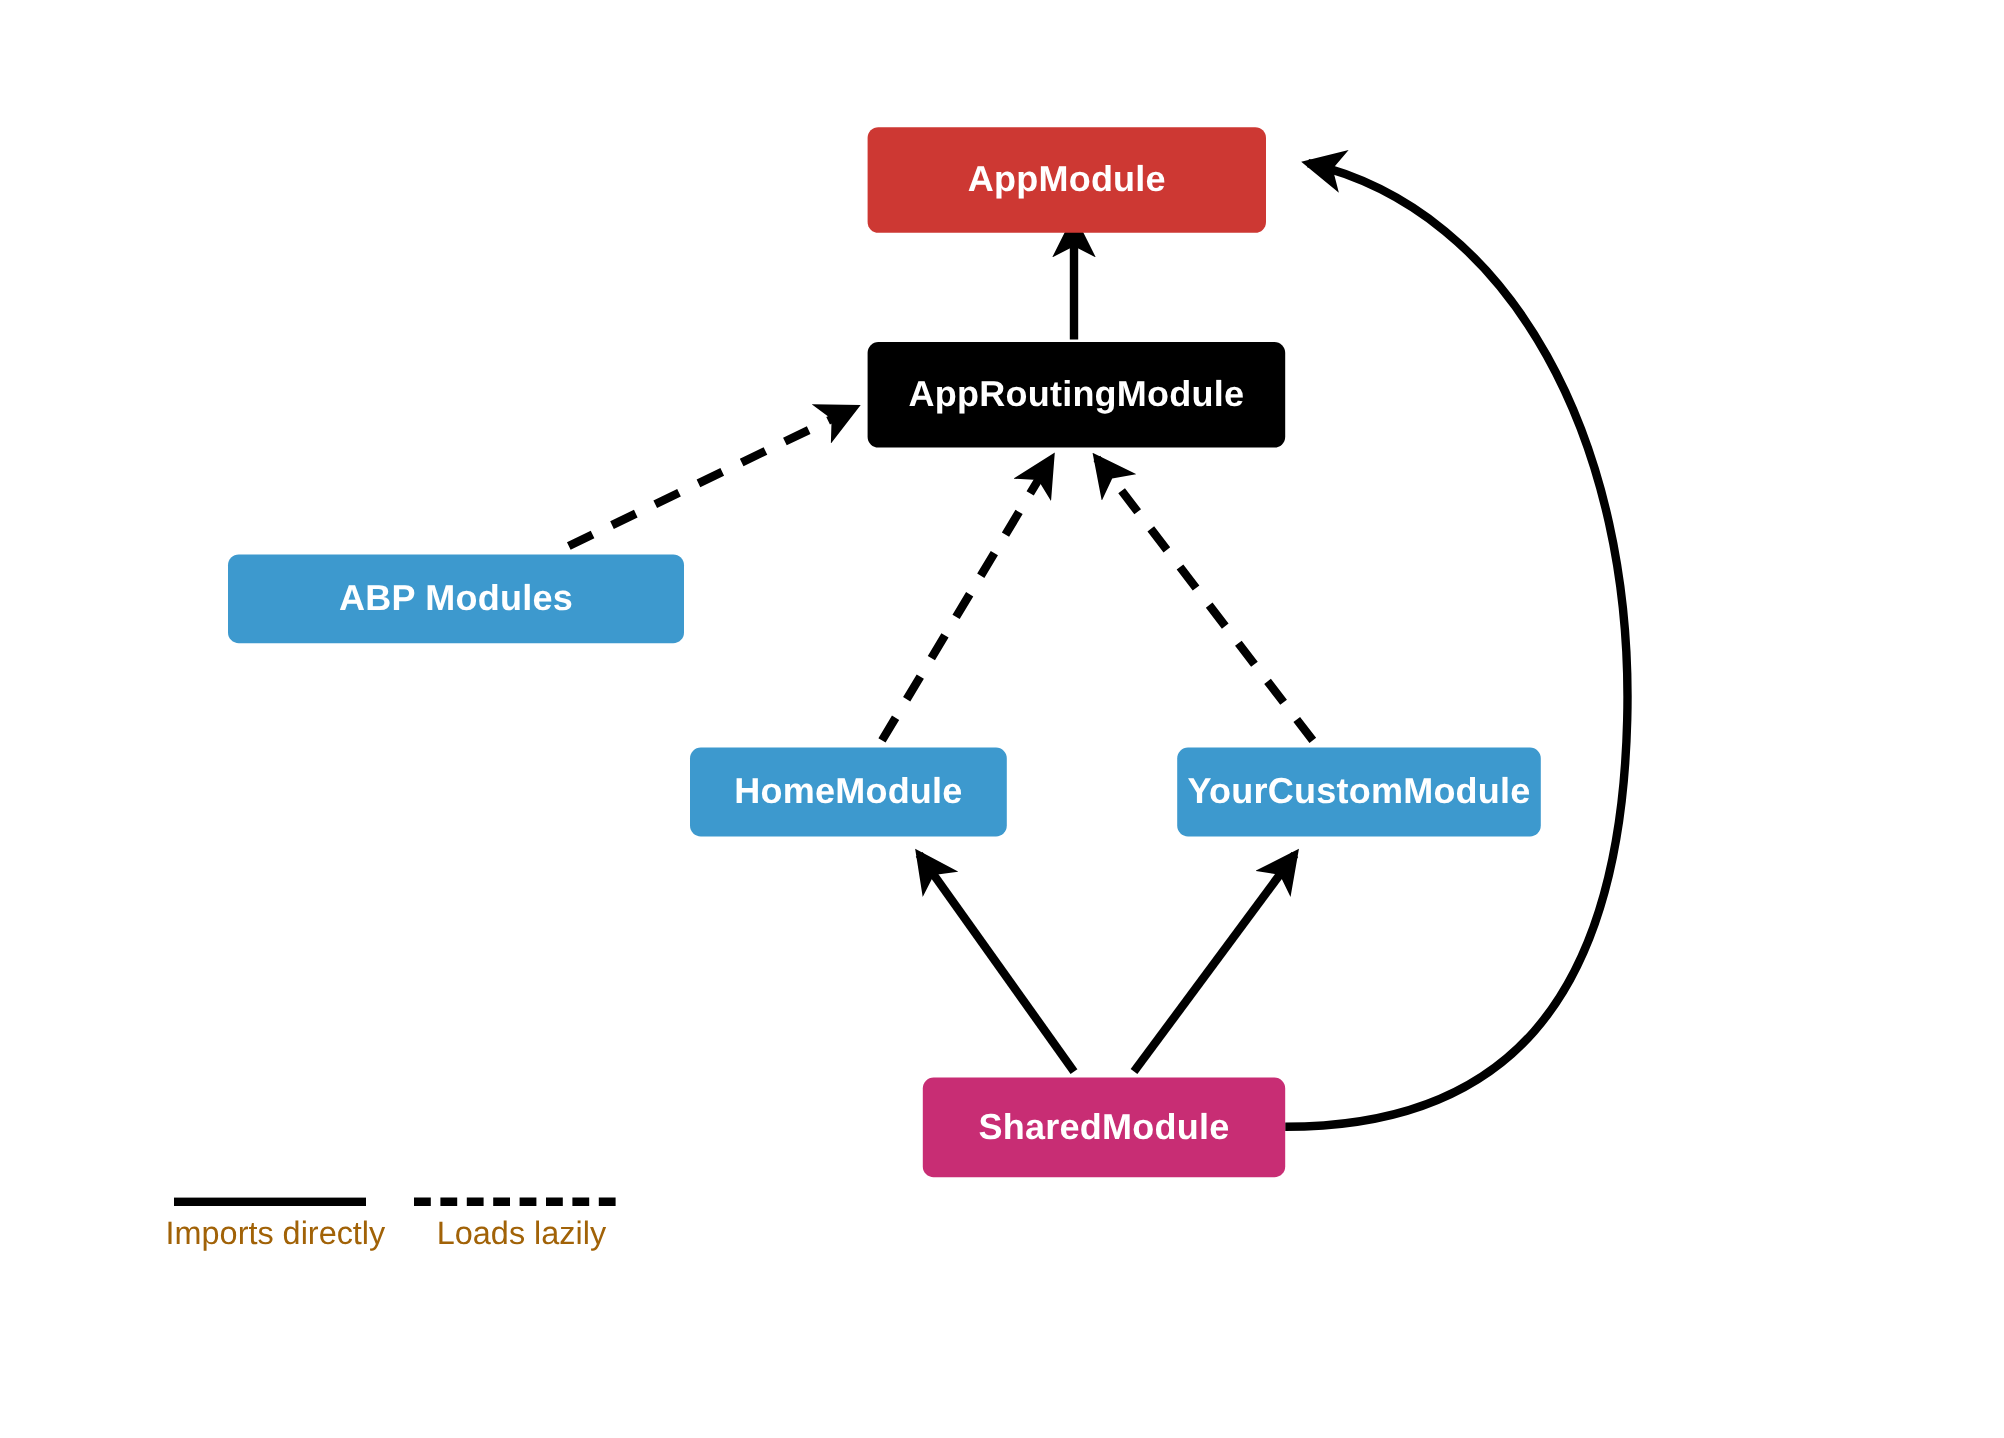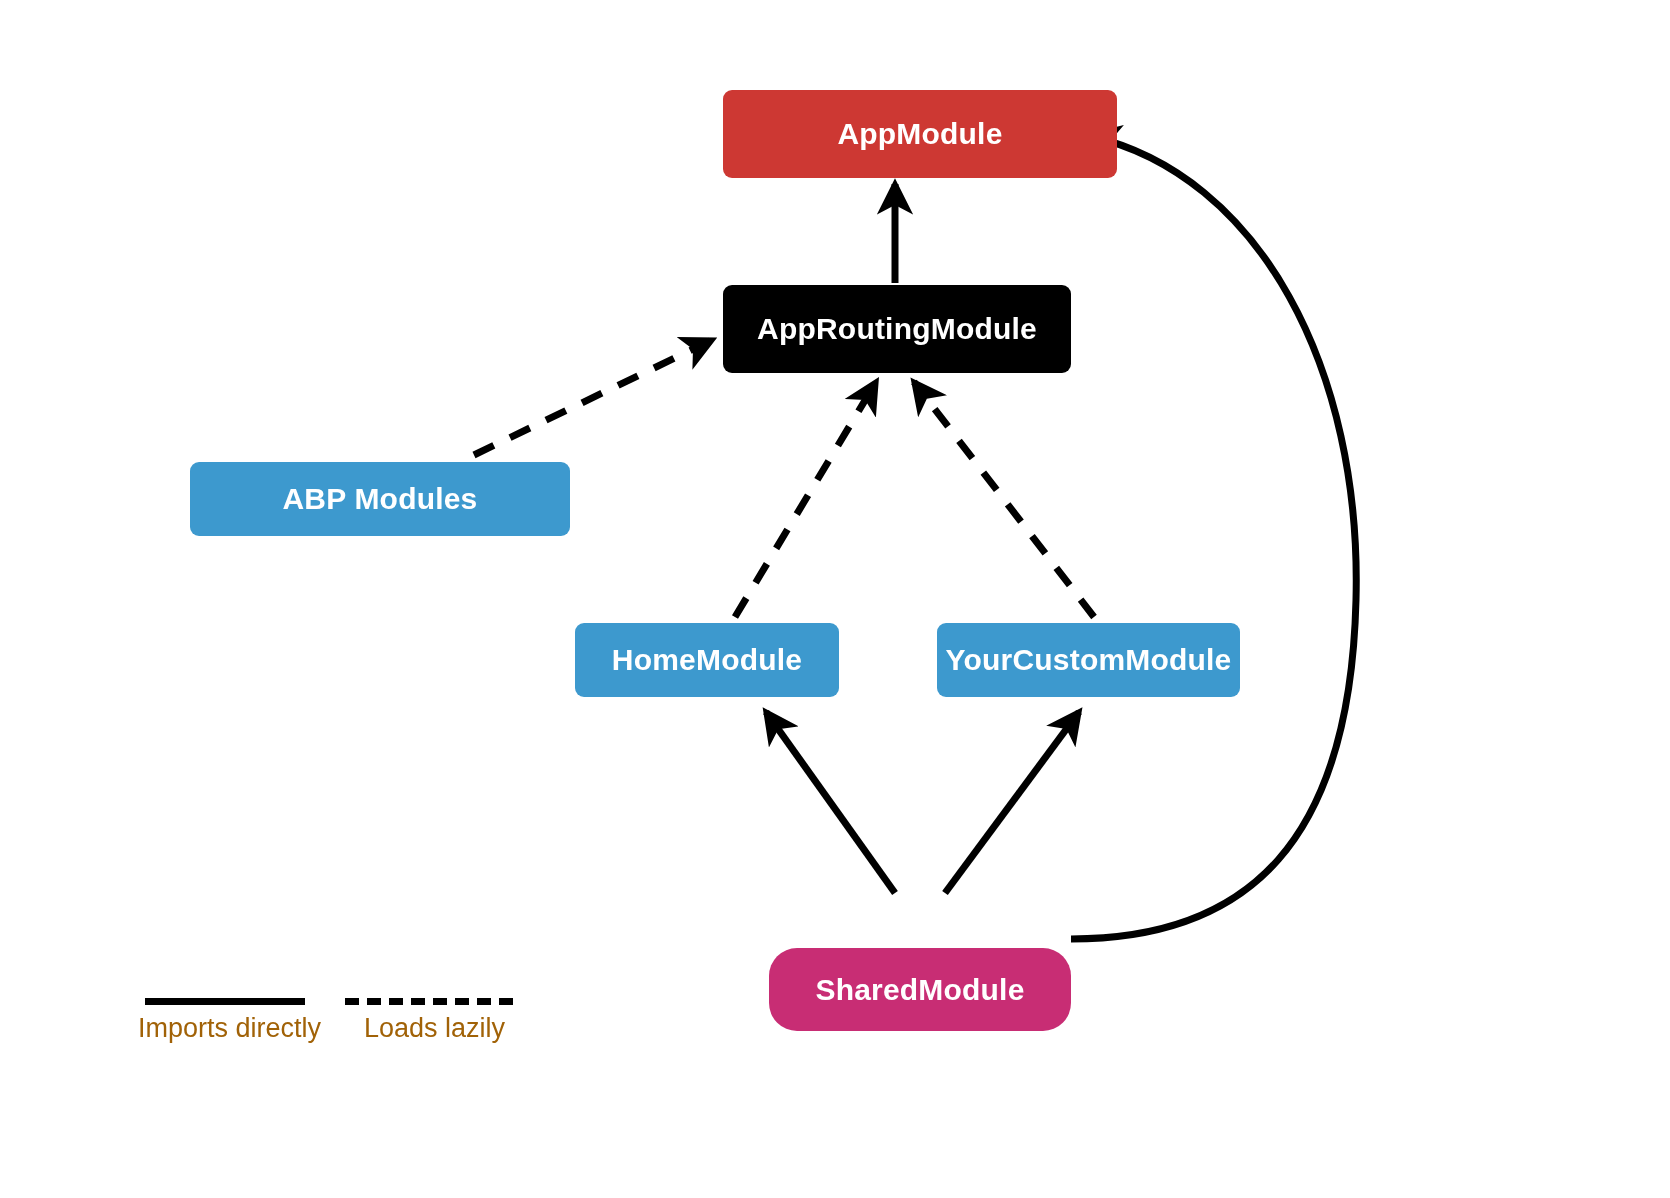--- a/index.html
+++ b/index.html
@@ -77,41 +77,41 @@
 
     <line x1="735" y1="617" x2="876" y2="382" stroke="#000000" stroke-width="7" stroke-dasharray="22 18" marker-end="url(#arrowDash)"></line>
 
     <line x1="1094" y1="617" x2="914" y2="382" stroke="#000000" stroke-width="7" stroke-dasharray="22 18" marker-end="url(#arrowDash)"></line>
 
     <line x1="895" y1="893" x2="766" y2="712" stroke="#000000" stroke-width="7" marker-end="url(#arrowSolid)"></line>
 
     <line x1="945" y1="893" x2="1079" y2="712" stroke="#000000" stroke-width="7" marker-end="url(#arrowSolid)"></line>
   </svg>
 
-  <div class="node" id="node-app-module" style="left:723px; top:90px; width:394px; height:88px; background:#CD3833;justify-content:center;">
+  <div class="node" id="node-app-module" style="left:723px; top:106px; width:332px; height:88px; background:#CD3833;justify-content:center;">
     <span>AppModule</span>
   </div>
 
   <div class="node" id="node-app-routing-module" style="left:723px; top:285px; width:348px; height:88px; background:#000000;">
     <span>AppRoutingModule</span>
   </div>
 
   <div class="node" id="node-abp-modules" style="left:190px; top:462px; width:380px; height:74px; background:#3D99CE;">
     <span>ABP Modules</span>
   </div>
 
   <div class="node" id="node-home-module" style="left:575px; top:623px; width:264px; height:74px; background:#3D99CE;">
     <span>HomeModule</span>
   </div>
 
-  <div class="node" id="node-your-custom-module" style="left:937px; top:623px; width:303px; height:74px; background:#3D99CE;">
+  <div class="node" id="node-your-custom-module" style="left:981px; top:623px; width:303px; height:74px; background:#3D99CE;">
     <span>YourCustomModule</span>
   </div>
 
-  <div class="node" id="node-shared-module" style="left:769px; top:948px; width:302px; height:83px; background:#C82D74;border-radius:28px;">
+  <div class="node" id="node-shared-module" style="left:769px; top:898px; width:302px; height:83px; background:#C82D74;">
     <span>SharedModule</span>
   </div>
 
   <div>
     <div class="legend-line solid" style="left:145px; top:998px; width:160px;"></div>
     <div class="legend-label" style="left:138px; top:1013px;">Imports directly</div>
 
     <div class="legend-line dashed" style="left:345px; top:998px; width:168px;"></div>
     <div class="legend-label" style="left:364px; top:1013px;">Loads lazily</div>
   </div>

